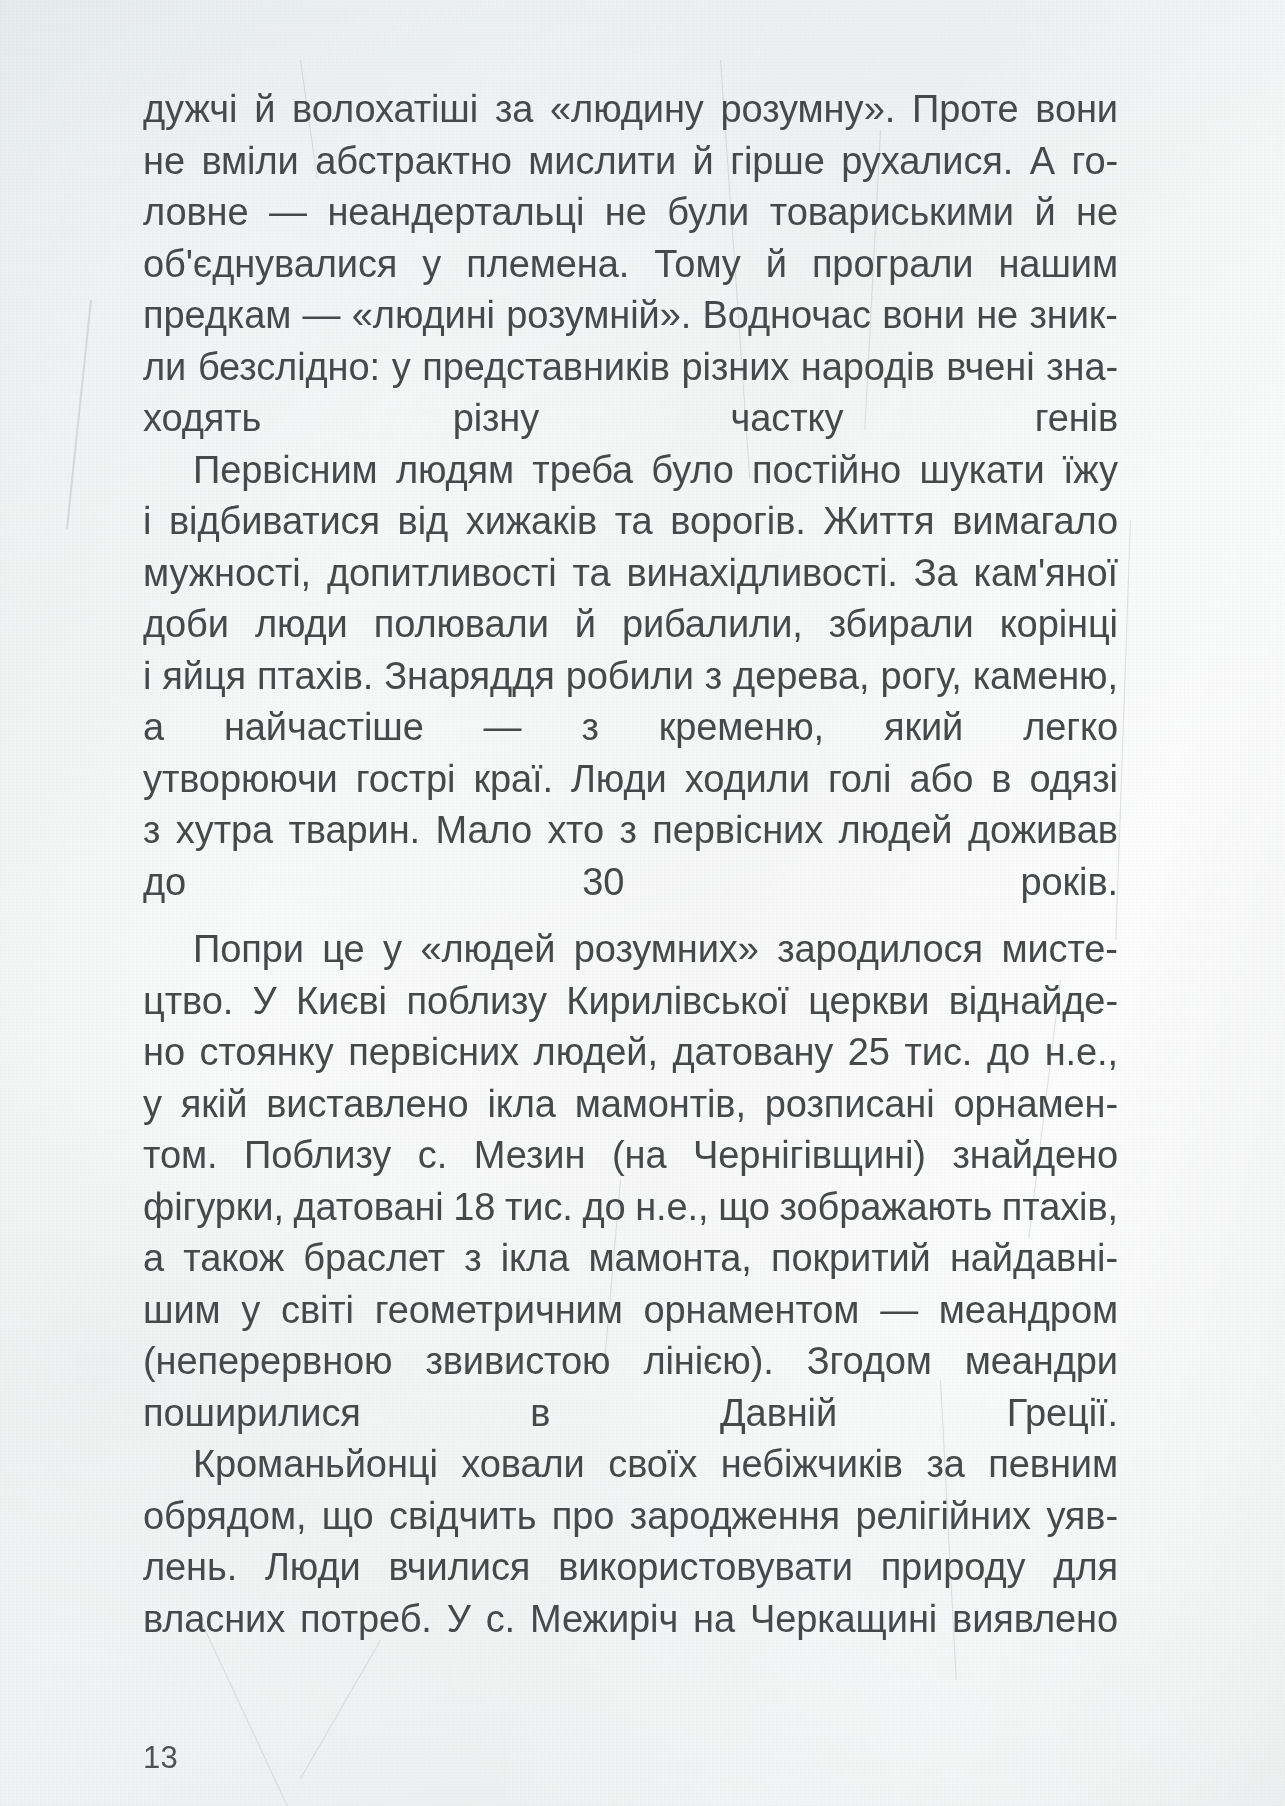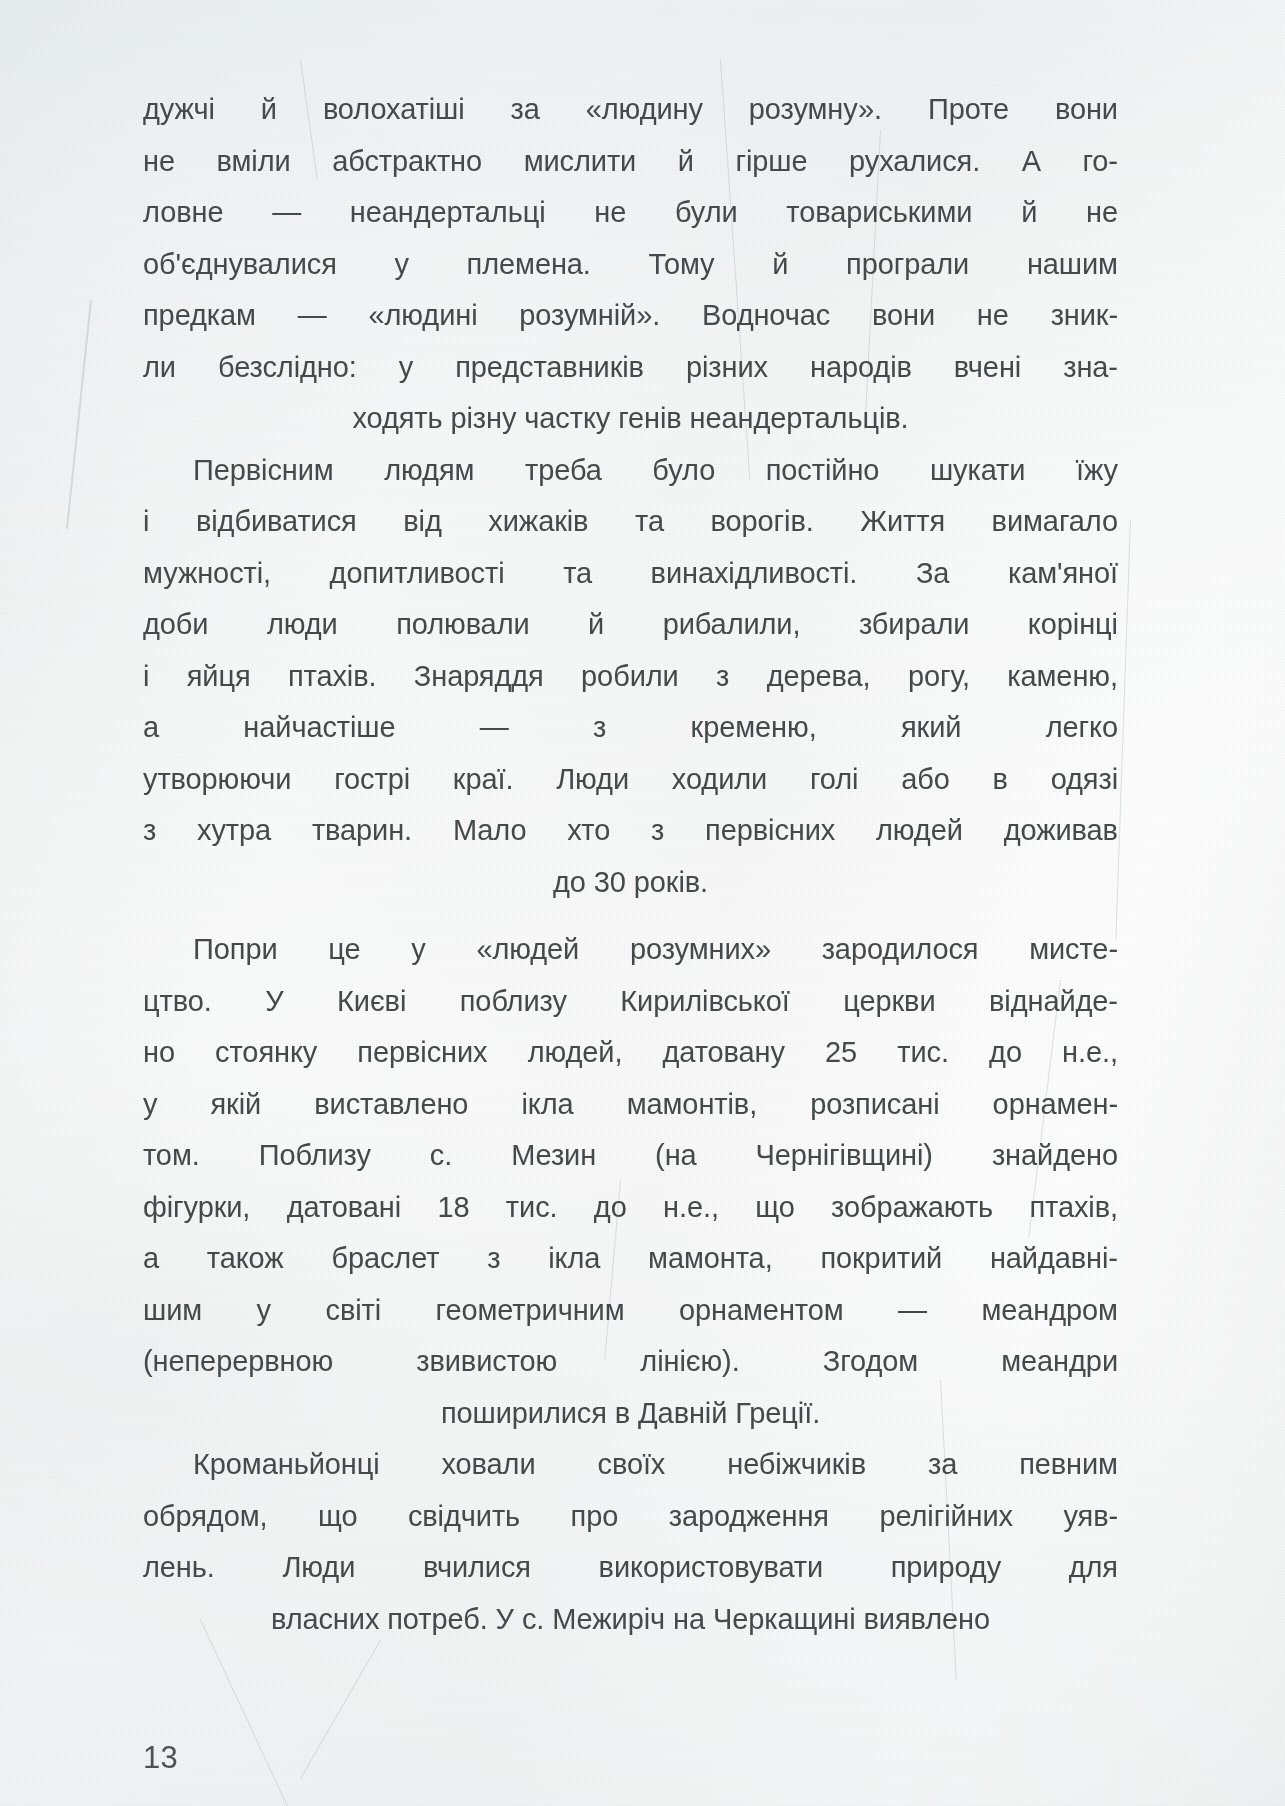--- a/index.html
+++ b/index.html
@@ -67,27 +67,27 @@
     width: 975px;
   }
 
   
   .line {
     display: flex;
     justify-content: space-between;
     width: 100%;
     height: 51.5px;
     color: #45494a;
-    font-size: 29px;
+    font-size: 38px;
     line-height: 51.5px;
     letter-spacing: -0.1px;
     white-space: pre;
   }
   .line.last {
-    justify-content: center;
+    justify-content: space-between;
   }
   .line .w {
     white-space: pre;
   }
 
   .page-number {
     position: absolute;
     left: 143px;
     top: 1742px;
     font-size: 31px;
@@ -118,21 +118,21 @@
   </div>
 
   <div class="text-block">
     <div id="para-host-0">
         <div class="line"><span class="w">дужчі</span><span class="w">й</span><span class="w">волохатіші</span><span class="w">за</span><span class="w">«людину</span><span class="w">розумну».</span><span class="w">Проте</span><span class="w">вони</span></div>
         <div class="line"><span class="w">не</span><span class="w">вміли</span><span class="w">абстрактно</span><span class="w">мислити</span><span class="w">й</span><span class="w">гірше</span><span class="w">рухалися.</span><span class="w">А</span><span class="w">го-</span></div>
         <div class="line"><span class="w">ловне</span><span class="w">—</span><span class="w">неандертальці</span><span class="w">не</span><span class="w">були</span><span class="w">товариськими</span><span class="w">й</span><span class="w">не</span></div>
         <div class="line"><span class="w">об'єднувалися</span><span class="w">у</span><span class="w">племена.</span><span class="w">Тому</span><span class="w">й</span><span class="w">програли</span><span class="w">нашим</span></div>
         <div class="line"><span class="w">предкам</span><span class="w">—</span><span class="w">«людині</span><span class="w">розумній».</span><span class="w">Водночас</span><span class="w">вони</span><span class="w">не</span><span class="w">зник-</span></div>
         <div class="line"><span class="w">ли</span><span class="w">безслідно:</span><span class="w">у</span><span class="w">представників</span><span class="w">різних</span><span class="w">народів</span><span class="w">вчені</span><span class="w">зна-</span></div>
-        <div class="line last"><span class="w">ходять</span><span class="w"> різну</span><span class="w"> частку</span><span class="w"> генів</span><span class="w"> неандертальців.</span></div>
+        <div class="line last"><span class="w">ходять</span><span class="w"> різну</span><span class="w"> частку</span><span class="w"> генів</span></div>
       </div>
     <div id="para-host-1">
         <div class="line" style="padding-left: 50px; width: calc(100% - 50px);"><span class="w">Первісним</span><span class="w">людям</span><span class="w">треба</span><span class="w">було</span><span class="w">постійно</span><span class="w">шукати</span><span class="w">їжу</span></div>
         <div class="line"><span class="w">і</span><span class="w">відбиватися</span><span class="w">від</span><span class="w">хижаків</span><span class="w">та</span><span class="w">ворогів.</span><span class="w">Життя</span><span class="w">вимагало</span></div>
         <div class="line"><span class="w">мужності,</span><span class="w">допитливості</span><span class="w">та</span><span class="w">винахідливості.</span><span class="w">За</span><span class="w">кам'яної</span></div>
         <div class="line"><span class="w">доби</span><span class="w">люди</span><span class="w">полювали</span><span class="w">й</span><span class="w">рибалили,</span><span class="w">збирали</span><span class="w">корінці</span></div>
         <div class="line"><span class="w">і</span><span class="w">яйця</span><span class="w">птахів.</span><span class="w">Знаряддя</span><span class="w">робили</span><span class="w">з</span><span class="w">дерева,</span><span class="w">рогу,</span><span class="w">каменю,</span></div>
         <div class="line"><span class="w">а</span><span class="w">найчастіше</span><span class="w">—</span><span class="w">з</span><span class="w">кременю,</span><span class="w">який</span><span class="w">легко</span></div>
         <div class="line"><span class="w">утворюючи</span><span class="w">гострі</span><span class="w">краї.</span><span class="w">Люди</span><span class="w">ходили</span><span class="w">голі</span><span class="w">або</span><span class="w">в</span><span class="w">одязі</span></div>
         <div class="line"><span class="w">з</span><span class="w">хутра</span><span class="w">тварин.</span><span class="w">Мало</span><span class="w">хто</span><span class="w">з</span><span class="w">первісних</span><span class="w">людей</span><span class="w">доживав</span></div>

